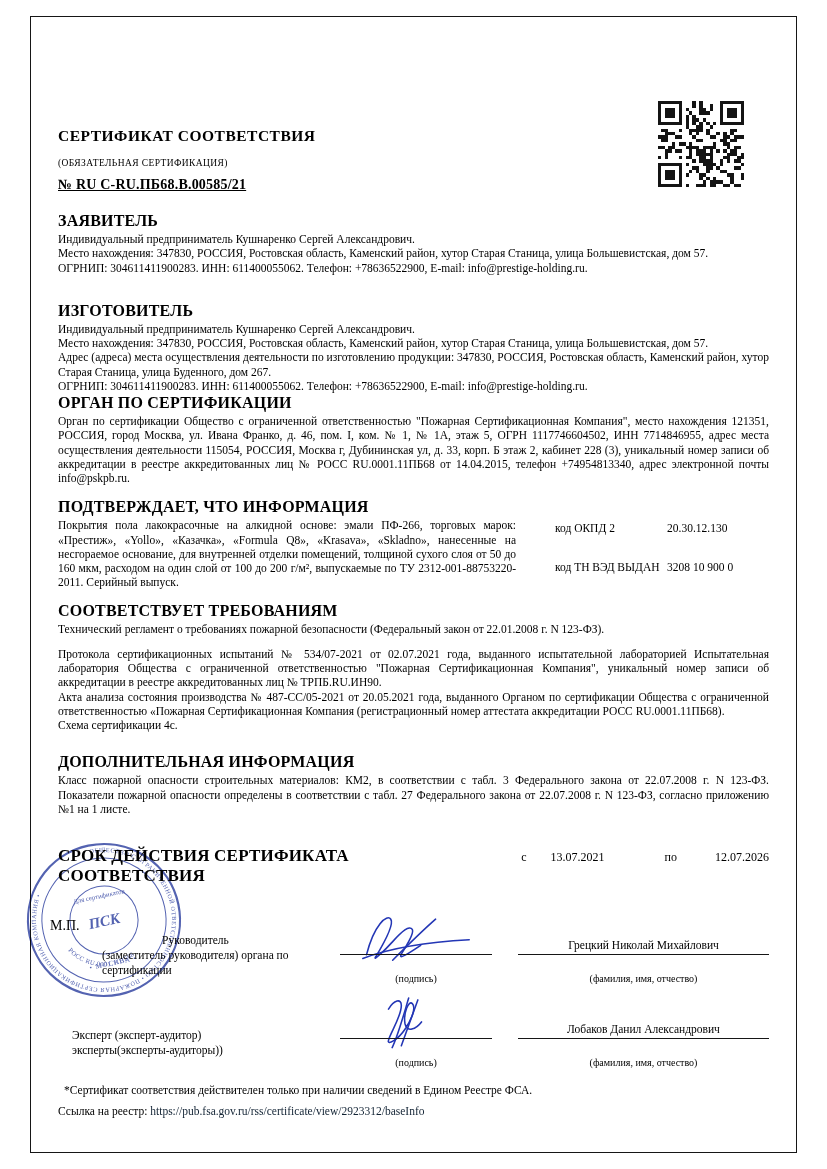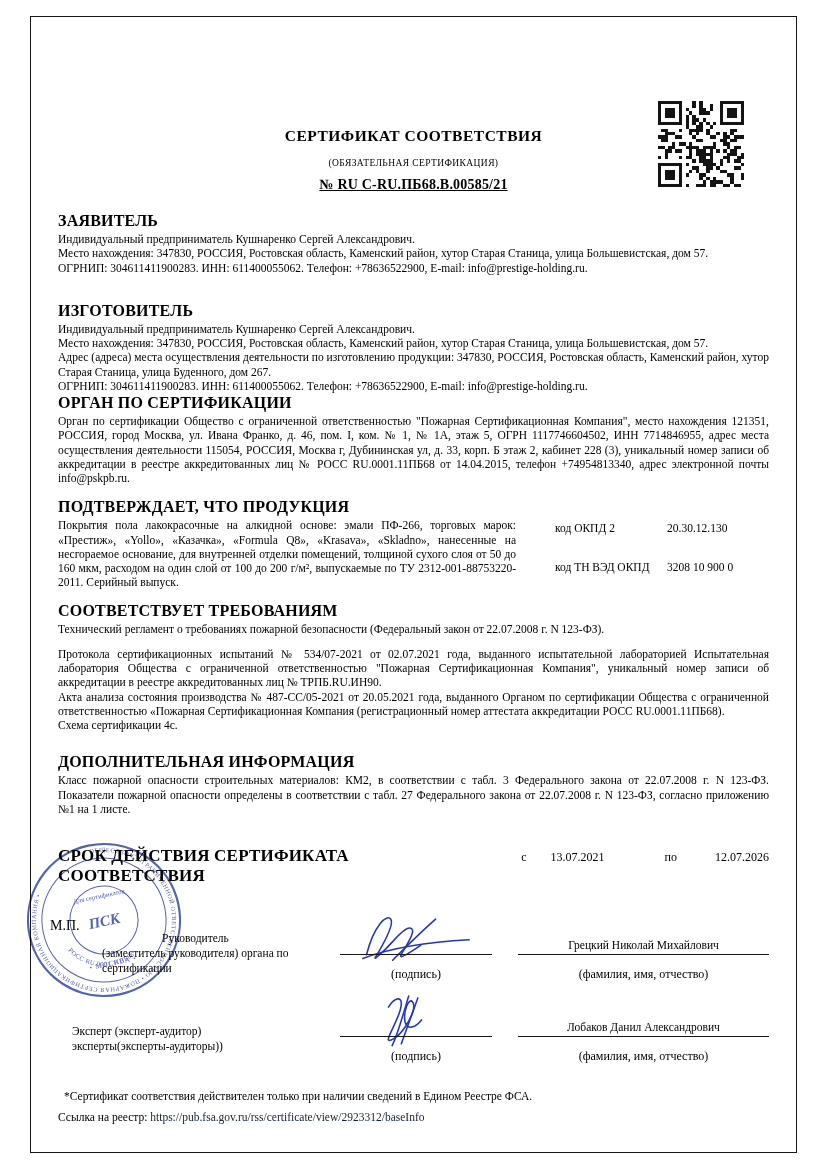--- a/index.html
+++ b/index.html
@@ -5,21 +5,21 @@
   html, body { margin:0; padding:0; background:#e9e9e9; }
   .page {
     position:relative; width:827px; height:1169px; background:#fff;
     margin:0 auto; overflow:hidden; color:#000;
     font-family:"Liberation Serif", serif;
   }
   .frame {
     position:absolute; left:30px; top:16px; right:30px; bottom:16px;
     border:1.6px solid #161616; padding:0 27px; box-sizing:border-box;
   }
-  .doc-header { text-align:center; margin-top:110px; }
+  .doc-header { text-align:left; margin-top:110px; }
   .doc-title { font-size:15.5px; font-weight:bold; letter-spacing:.5px; }
   .doc-subtitle { font-size:9.5px; margin-top:13px; letter-spacing:.4px; }
   .doc-number { font-size:14px; font-weight:bold; text-decoration:underline; margin-top:9px; letter-spacing:.2px; }
 
   .qr { position:absolute; top:84px; right:52px; width:86px; height:86px; }
   .qr svg { width:100%; height:100%; shape-rendering:crispEdges; fill:#141414; }
 
   .sec h3 { margin:0 0 2px 0; font-size:16px; letter-spacing:.2px; }
   .sec .body {
     font-size:11.5px; line-height:1.24; text-align:justify;
@@ -52,24 +52,24 @@
   .mp { position:absolute; left:-8px; top:10px; font-size:14px; }
   .sig-grid { display:grid; grid-template-columns:256px 152px 1fr; column-gap:26px; align-items:end; }
   .sig-grid.row2 { margin-top:8px; }
   .role { font-size:11.5px; line-height:1.3; white-space:pre-line; padding-left:44px; padding-bottom:6px; }
   .role.head { text-indent:60px; }
   .role.expert { padding-left:14px; padding-bottom:10px; }
   .sigcol { display:flex; flex-direction:column; justify-content:flex-end; position:relative; }
   .autograph { height:56px; width:130px; margin:0 auto -10px auto; display:block; }
   .autograph2 { height:58px; width:110px; margin:0 auto -12px auto; display:block; }
   .rule { border-bottom:1.1px solid #161616; height:0; }
-  .cap { font-size:12px; text-align:center; margin-top:12px; }
+  .cap { font-size:10px; text-align:center; margin-top:18px; }
   .nm  { font-size:11.5px; text-align:center; margin-bottom:3px; }
 
-  .footnote { margin-top:26px; font-size:11.5px; padding-left:6px; }
+  .footnote { margin-top:16px; font-size:11.5px; padding-left:6px; }
   .registry { margin-top:9px; font-size:11.5px; }
   .registry .url { color:#123; }
 
   .stamp {
     position:absolute; left:24px; top:840px; width:160px; height:160px;
     transform:rotate(-12deg); opacity:.88; mix-blend-mode:multiply;
     pointer-events:none;
   }
 </style>
 </head>
@@ -383,39 +383,39 @@
 Адрес (адреса) места осуществления деятельности по изготовлению продукции: 347830, РОССИЯ, Ростовская область, Каменский район, хутор Старая Станица, улица Буденного, дом 267.
 ОГРНИП: 304611411900283. ИНН: 611400055062. Телефон: +78636522900, E-mail: info@prestige-holding.ru.</div>
     </div>
 
     <div class="sec sec-org">
       <h3>ОРГАН ПО СЕРТИФИКАЦИИ</h3>
       <div class="body">Орган по сертификации Общество с ограниченной ответственностью "Пожарная Сертификационная Компания", место нахождения 121351, РОССИЯ, город Москва, ул. Ивана Франко, д. 46, пом. I, ком. № 1, № 1А, этаж 5, ОГРН 1117746604502, ИНН 7714846955, адрес места осуществления деятельности 115054, РОССИЯ, Москва г, Дубининская ул, д. 33, корп. Б этаж 2, кабинет 228 (3), уникальный номер записи об аккредитации в реестре аккредитованных лиц № РОСС RU.0001.11ПБ68 от 14.04.2015, телефон +74954813340, адрес электронной почты info@pskpb.ru.</div>
     </div>
 
     <div class="sec sec-product">
-      <h3>ПОДТВЕРЖДАЕТ, ЧТО ПРОДУКЦИЯ</h3>
+      <h3>ПОДТВЕРЖДАЕТ, ЧТО ИНФОРМАЦИЯ</h3>
       <div class="product-flex">
         <div class="body">Покрытия пола лакокрасочные на алкидной основе: эмали ПФ-266, торговых марок: «Престиж», «Yollo», «Казачка», «Formula Q8», «Krasava», «Skladno», нанесенные на несгораемое основание, для внутренней отделки помещений, толщиной сухого слоя от 50 до 160 мкм, расходом на один слой от 100 до 200 г/м², выпускаемые по ТУ 2312-001-88753220-2011. Серийный выпуск.</div>
         <div class="codes">
           <div class="code-row">
             <span class="lbl">код ОКПД 2</span>
             <span class="val">20.30.12.130</span>
           </div>
           <div class="code-row second">
-            <span class="lbl">код ТН ВЭД ОКПД</span>
+            <span class="lbl">код ТН ВЭД ВЫДАН</span>
             <span class="val">3208 10 900 0</span>
           </div>
         </div>
       </div>
     </div>
 
     <div class="sec sec-req">
       <h3>СООТВЕТСТВУЕТ ТРЕБОВАНИЯМ</h3>
-      <div class="body">Технический регламент о требованиях пожарной безопасности (Федеральный закон от 22.07.2008 г. N 123-ФЗ).</div>
+      <div class="body">Технический регламент о требованиях пожарной безопасности (Федеральный закон от 22.01.2008 г. N 123-ФЗ).</div>
     </div>
 
     <div class="sec sec-basis">
       <div class="body">Протокола сертификационных испытаний № 534/07-2021 от 02.07.2021 года, выданного испытательной лабораторией Испытательная лаборатория Общества с ограниченной ответственностью "Пожарная Сертификационная Компания", уникальный номер записи об аккредитации в реестре аккредитованных лиц № ТРПБ.RU.ИН90.
 Акта анализа состояния производства № 487-СС/05-2021 от 20.05.2021 года, выданного Органом по сертификации Общества с ограниченной ответственностью «Пожарная Сертификационная Компания (регистрационный номер аттестата аккредитации РОСС RU.0001.11ПБ68).
 Схема сертификации 4с.</div>
     </div>
 
     <div class="sec sec-add">
       <h3>ДОПОЛНИТЕЛЬНАЯ ИНФОРМАЦИЯ</h3>

